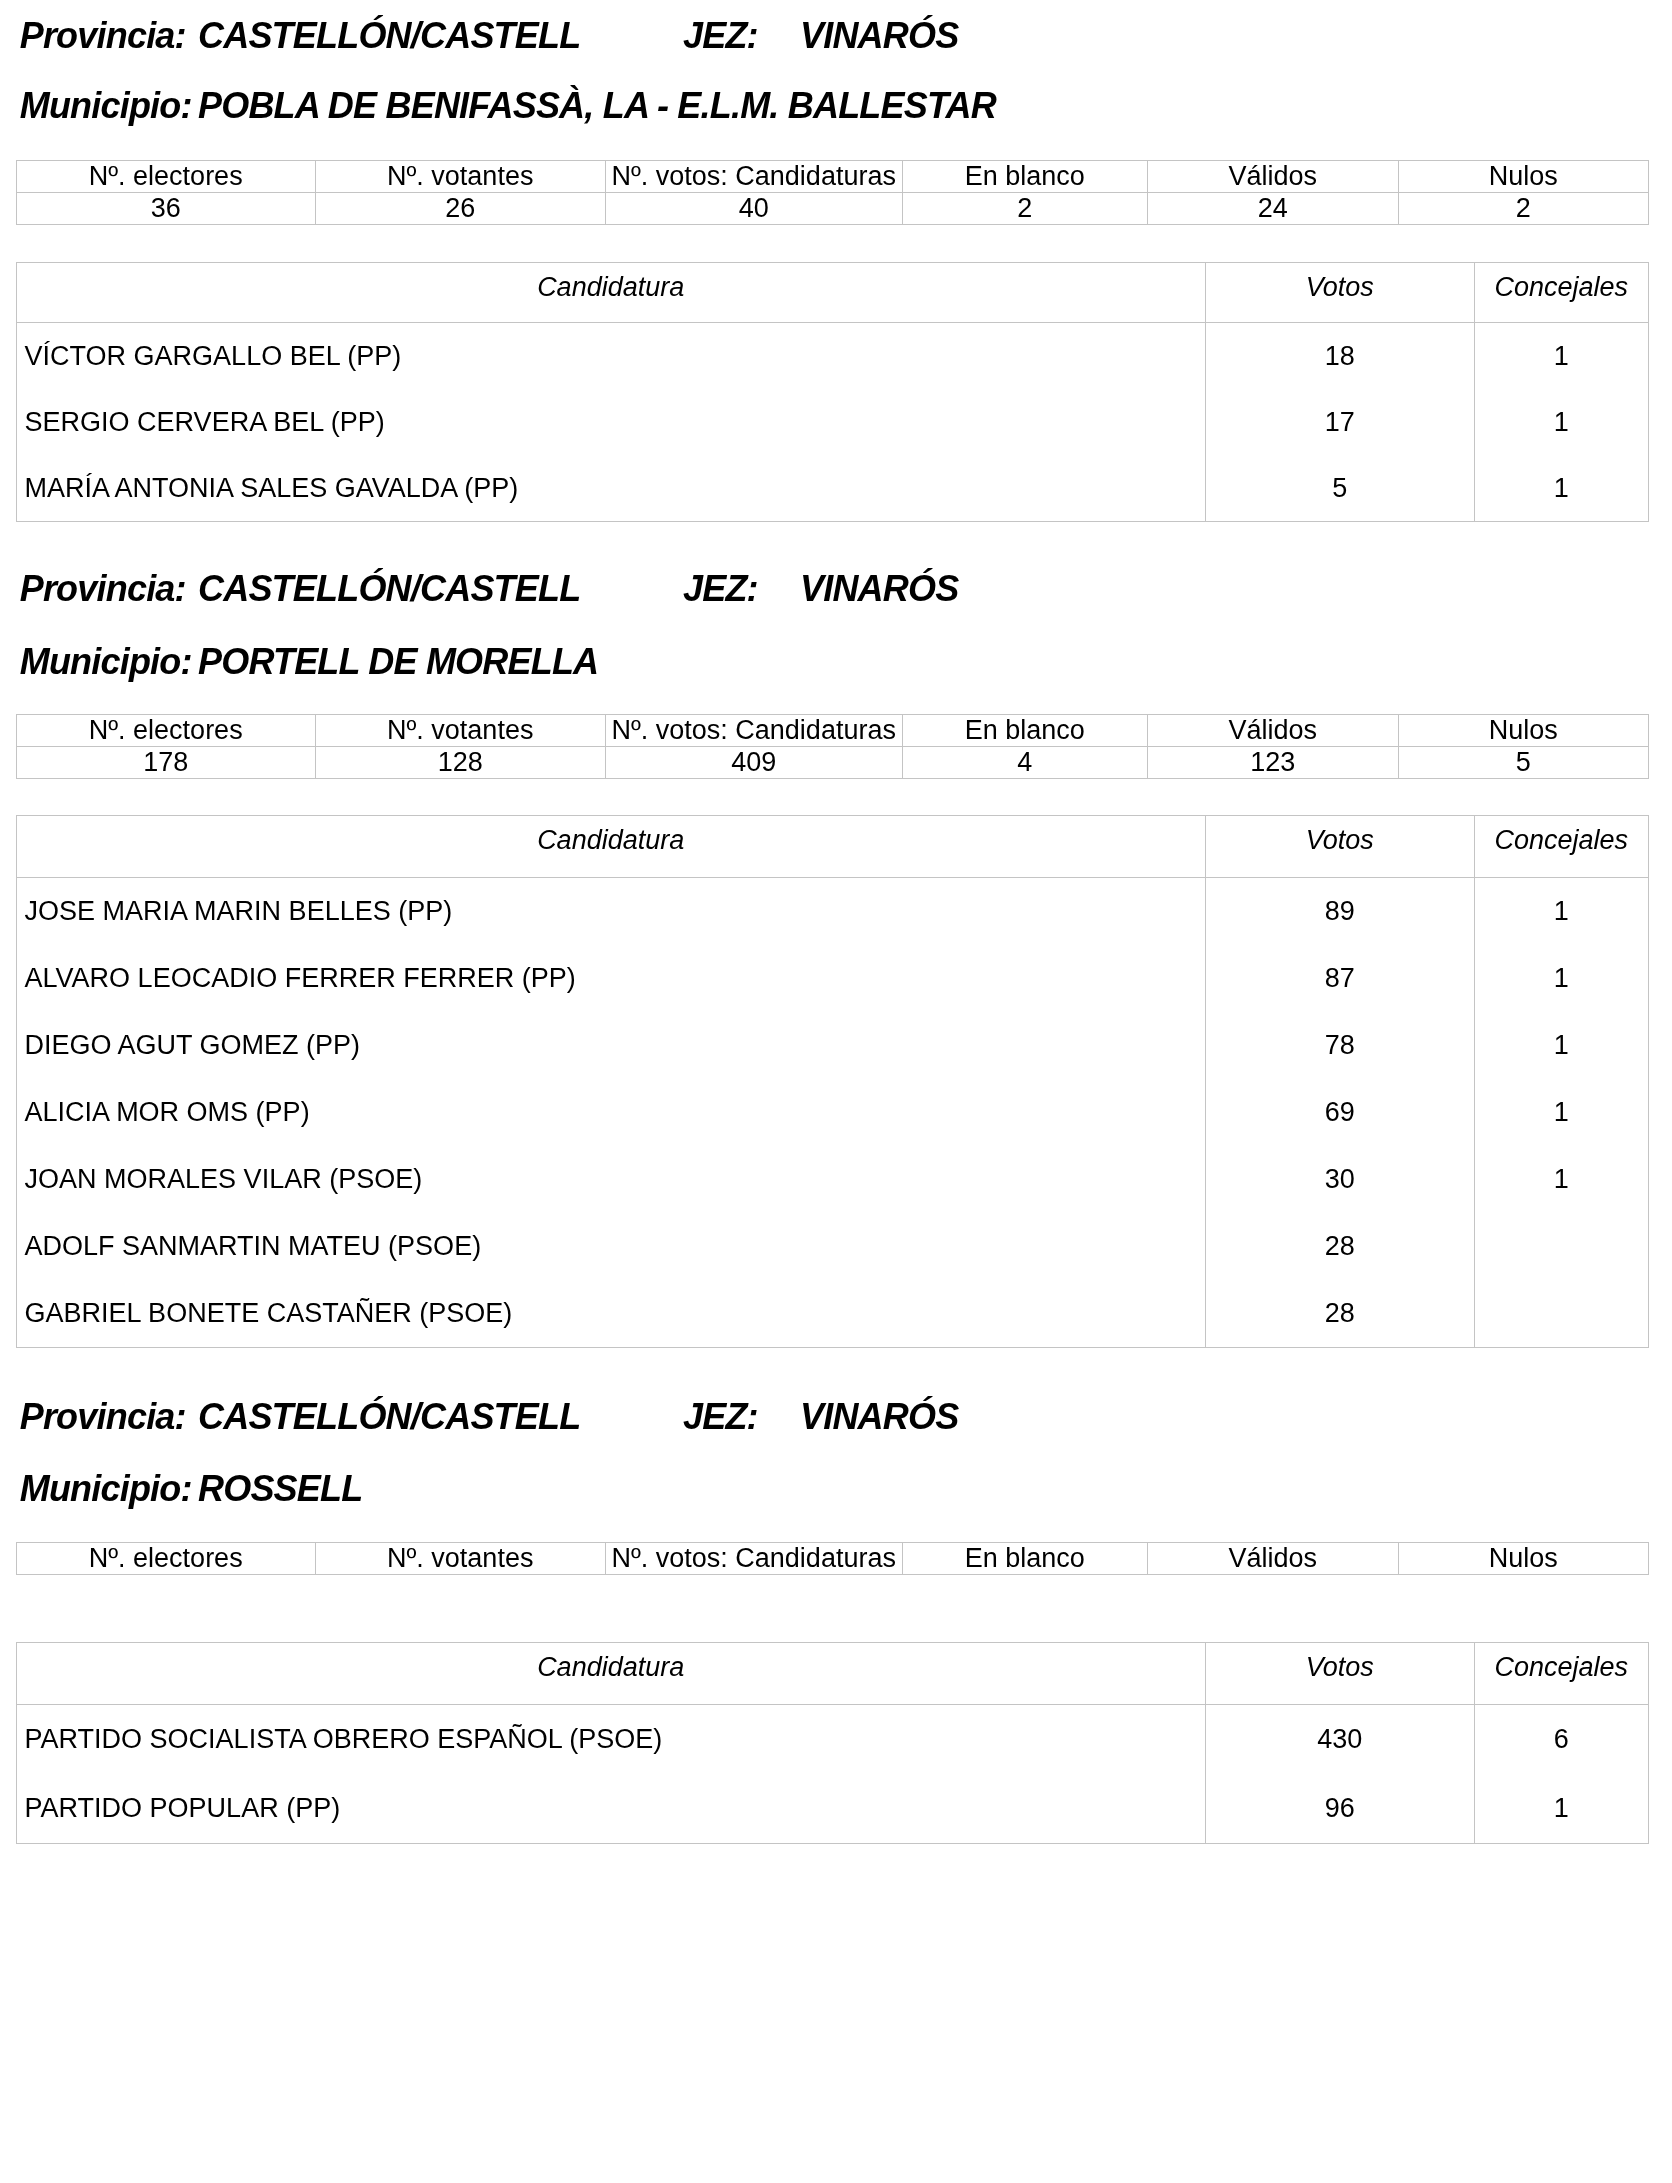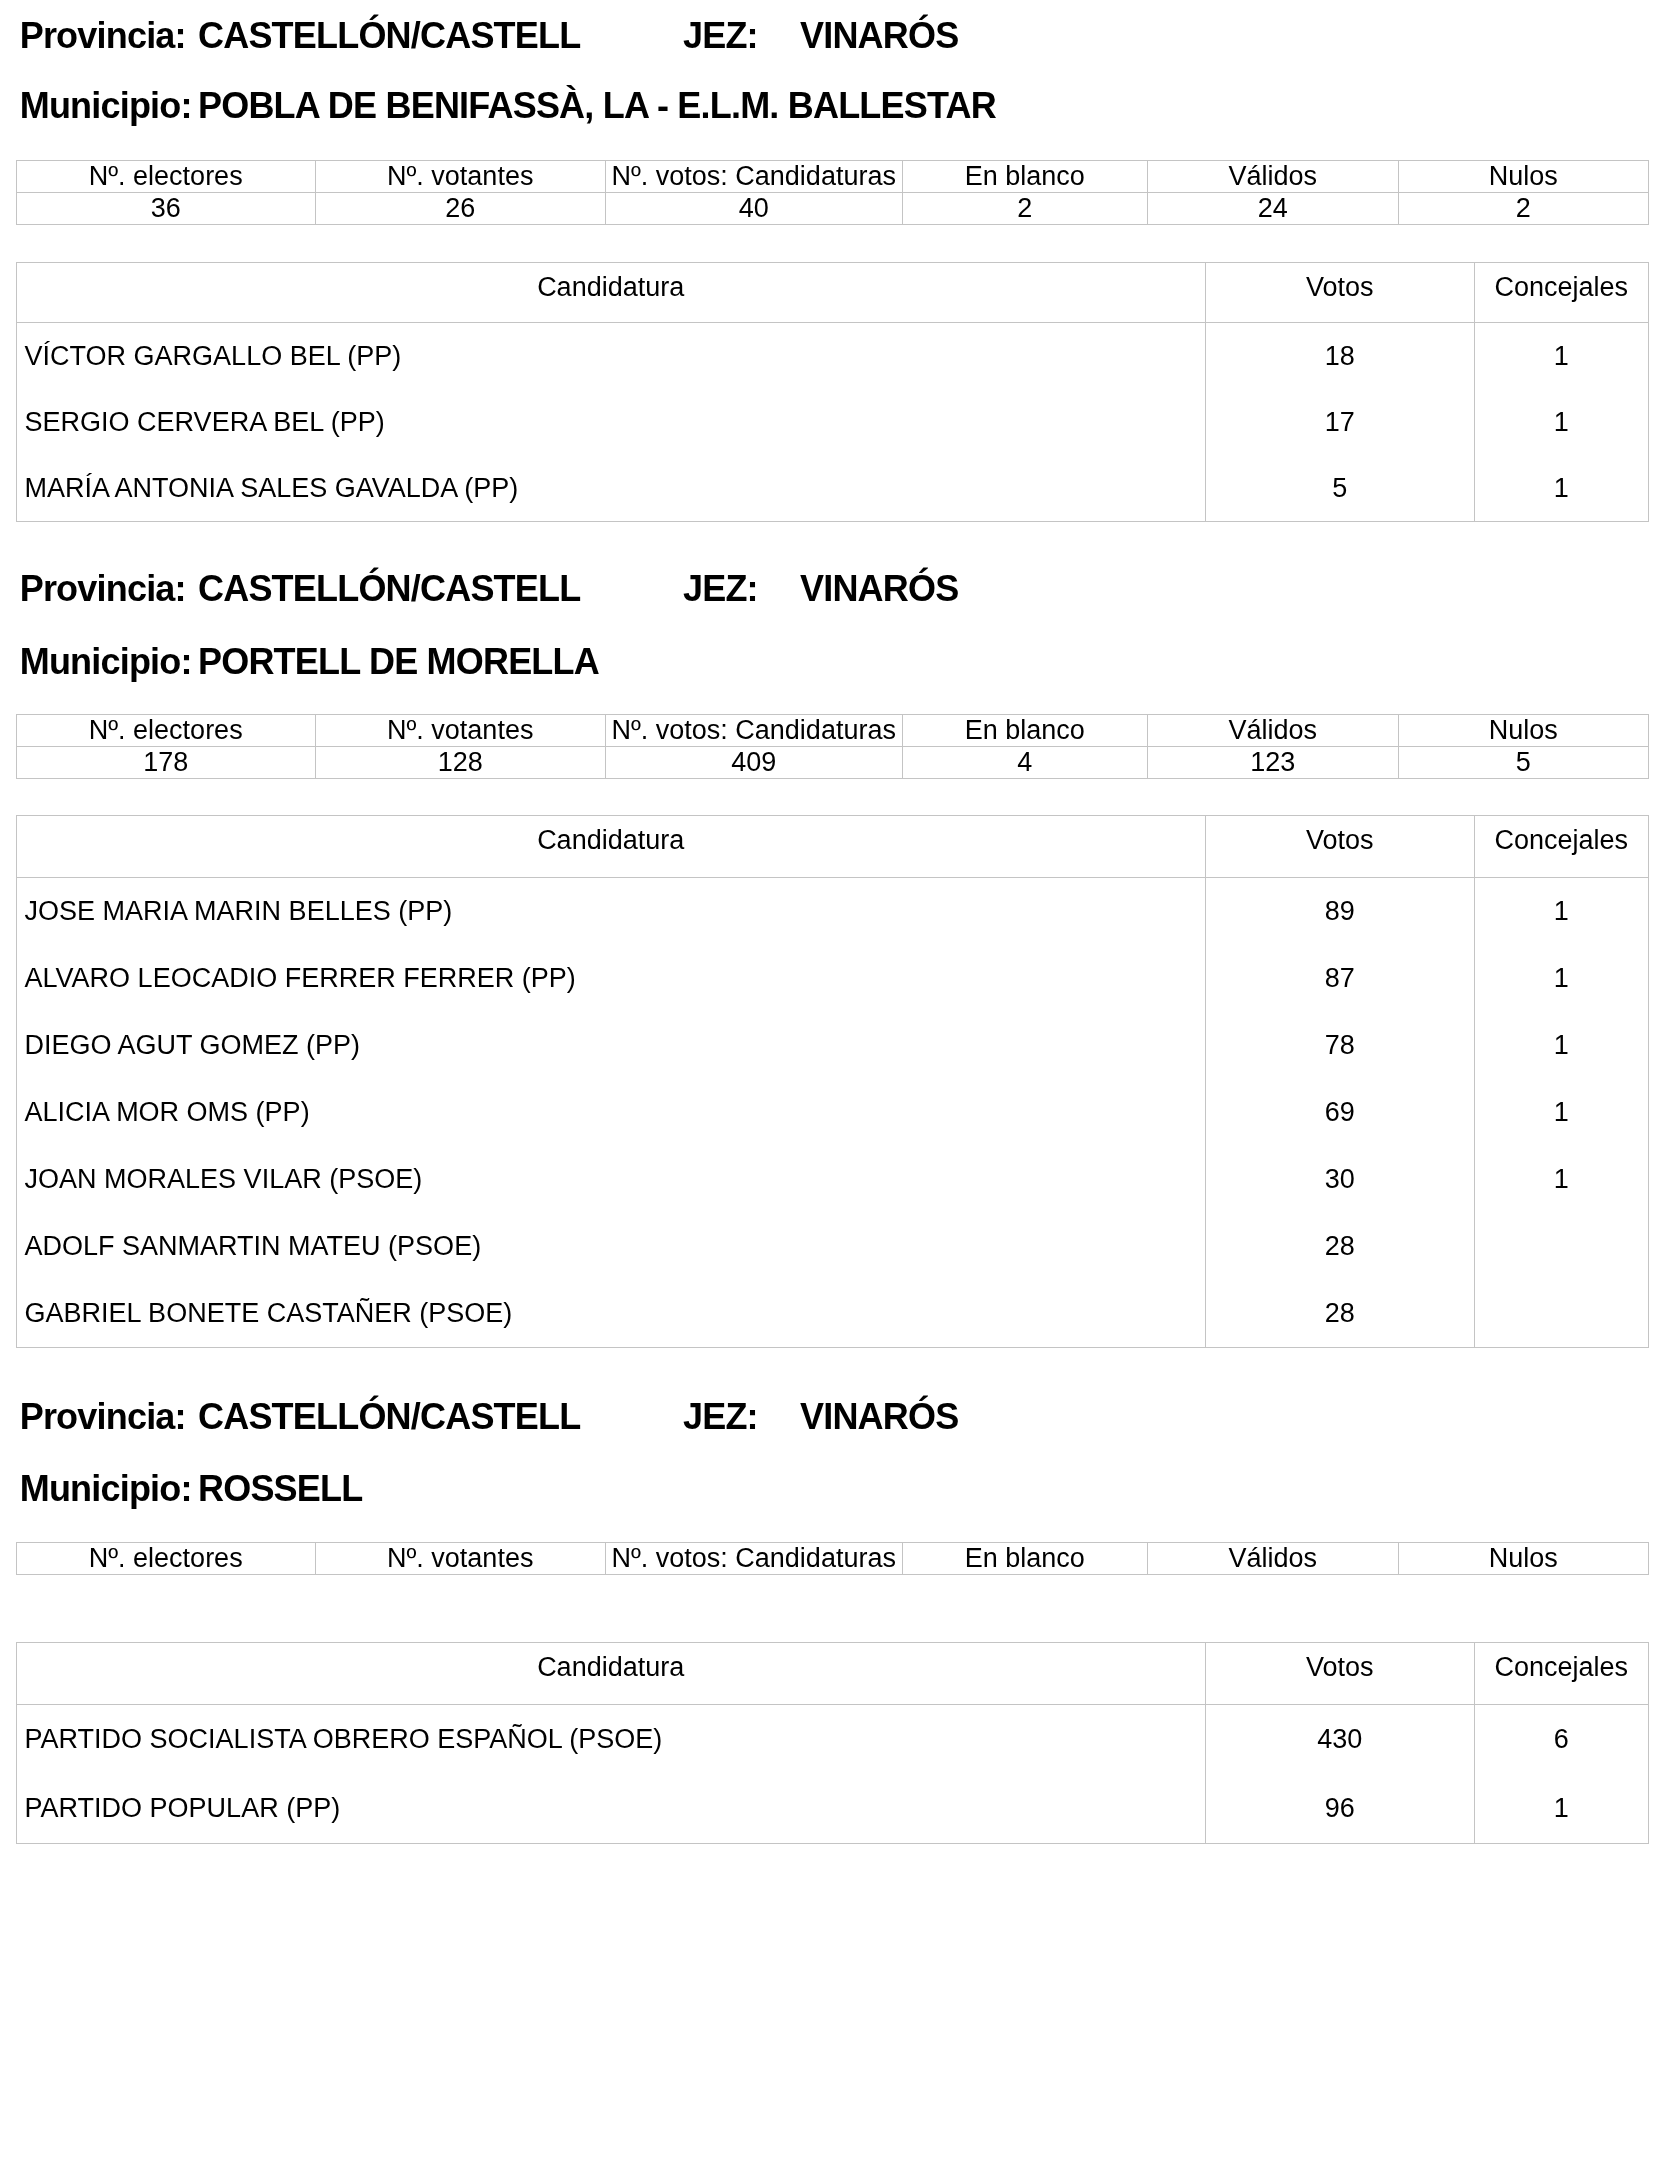--- a/index.html
+++ b/index.html
@@ -4,21 +4,21 @@
 <style>
   html, body { margin: 0; padding: 0; background: #ffffff; }
   body {
     width: 1672px; height: 2183px;
     position: relative;
     font-family: "Liberation Sans", sans-serif;
     color: #000;
   }
 
   
-  .hline { position: absolute; left: 0; width: 1672px; height: 46px; }
+  .hline { position: absolute; left: 0; width: 1672px; height: 46px; font-style: italic; }
   .hline span {
     position: absolute; top: 0;
     font-size: 36px; font-weight: bold; line-height: 46px;
     letter-spacing: -0.8px; white-space: nowrap;
   }
   .pos-label   { left: 19.7px; }
   .pos-value   { left: 198px; }
   .pos-jezlbl  { left: 683px; }
   .pos-jezval  { left: 800px; }
 
@@ -35,21 +35,21 @@
     text-align: center; vertical-align: middle;
     height: 30px; padding: 0;
     overflow: hidden; white-space: nowrap;
   }
 
   
   table.restbl th {
     border: 1.6px solid #c4c4c4;
     font-weight: normal; vertical-align: top;
     padding: 9.4px 0 0 0;
-    white-space: nowrap; overflow: hidden;
+    white-space: nowrap; overflow: hidden; font-style: italic;
   }
   table.restbl tbody td {
     border-left: 1.6px solid #c4c4c4;
     border-right: 1.6px solid #c4c4c4;
     vertical-align: middle; padding: 0;
     white-space: nowrap; overflow: hidden;
   }
   table.restbl tbody tr:last-child td { border-bottom: 1.6px solid #c4c4c4; }
   table.restbl td.cname { text-align: left; padding-left: 7.9px; }
   table.restbl td.cnum  { text-align: center; }

